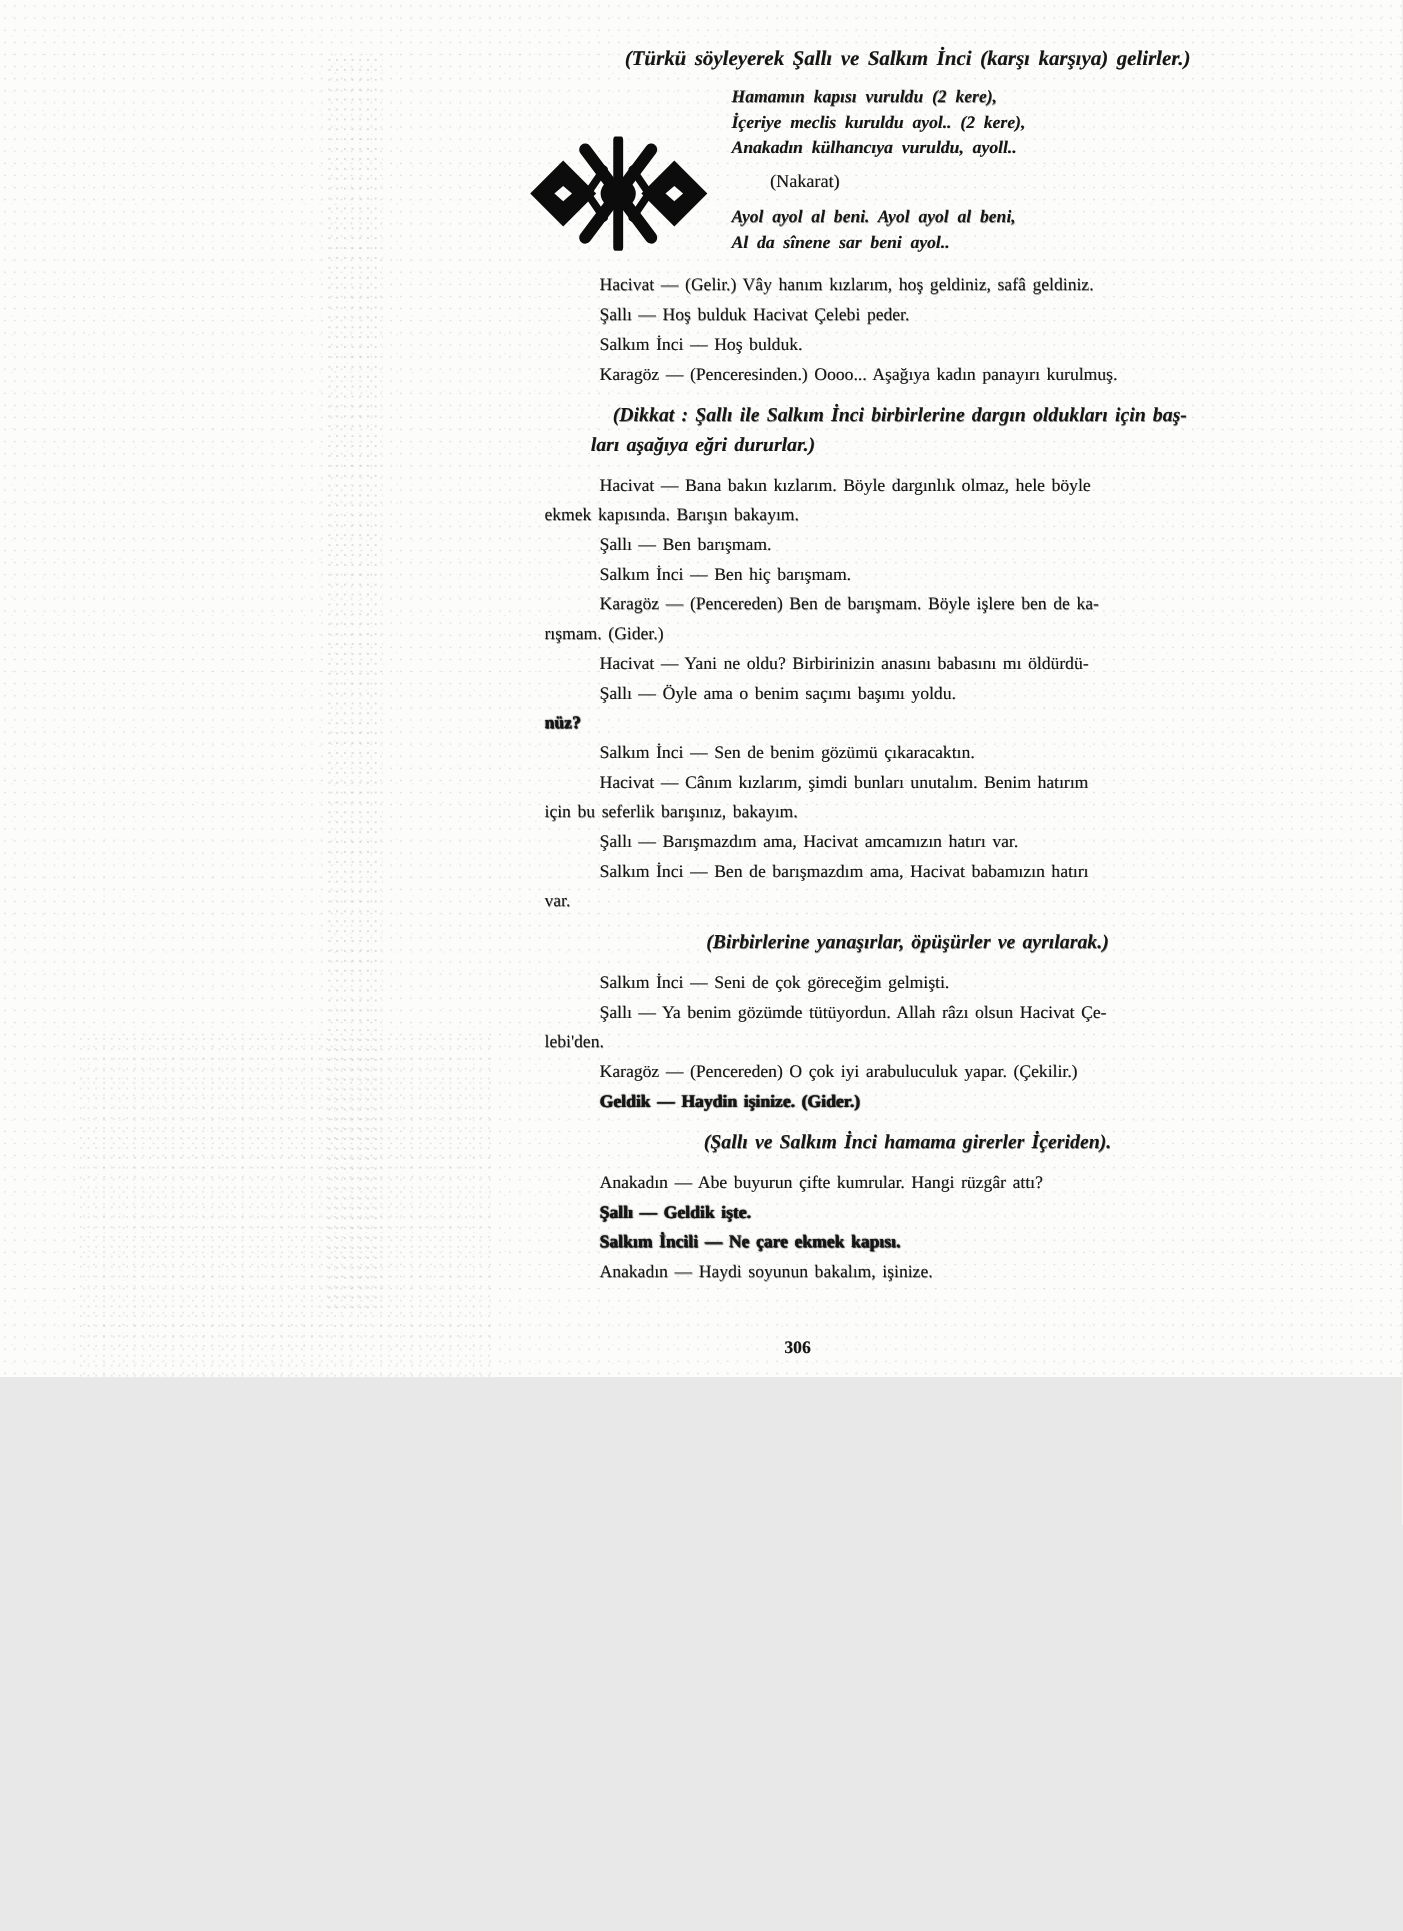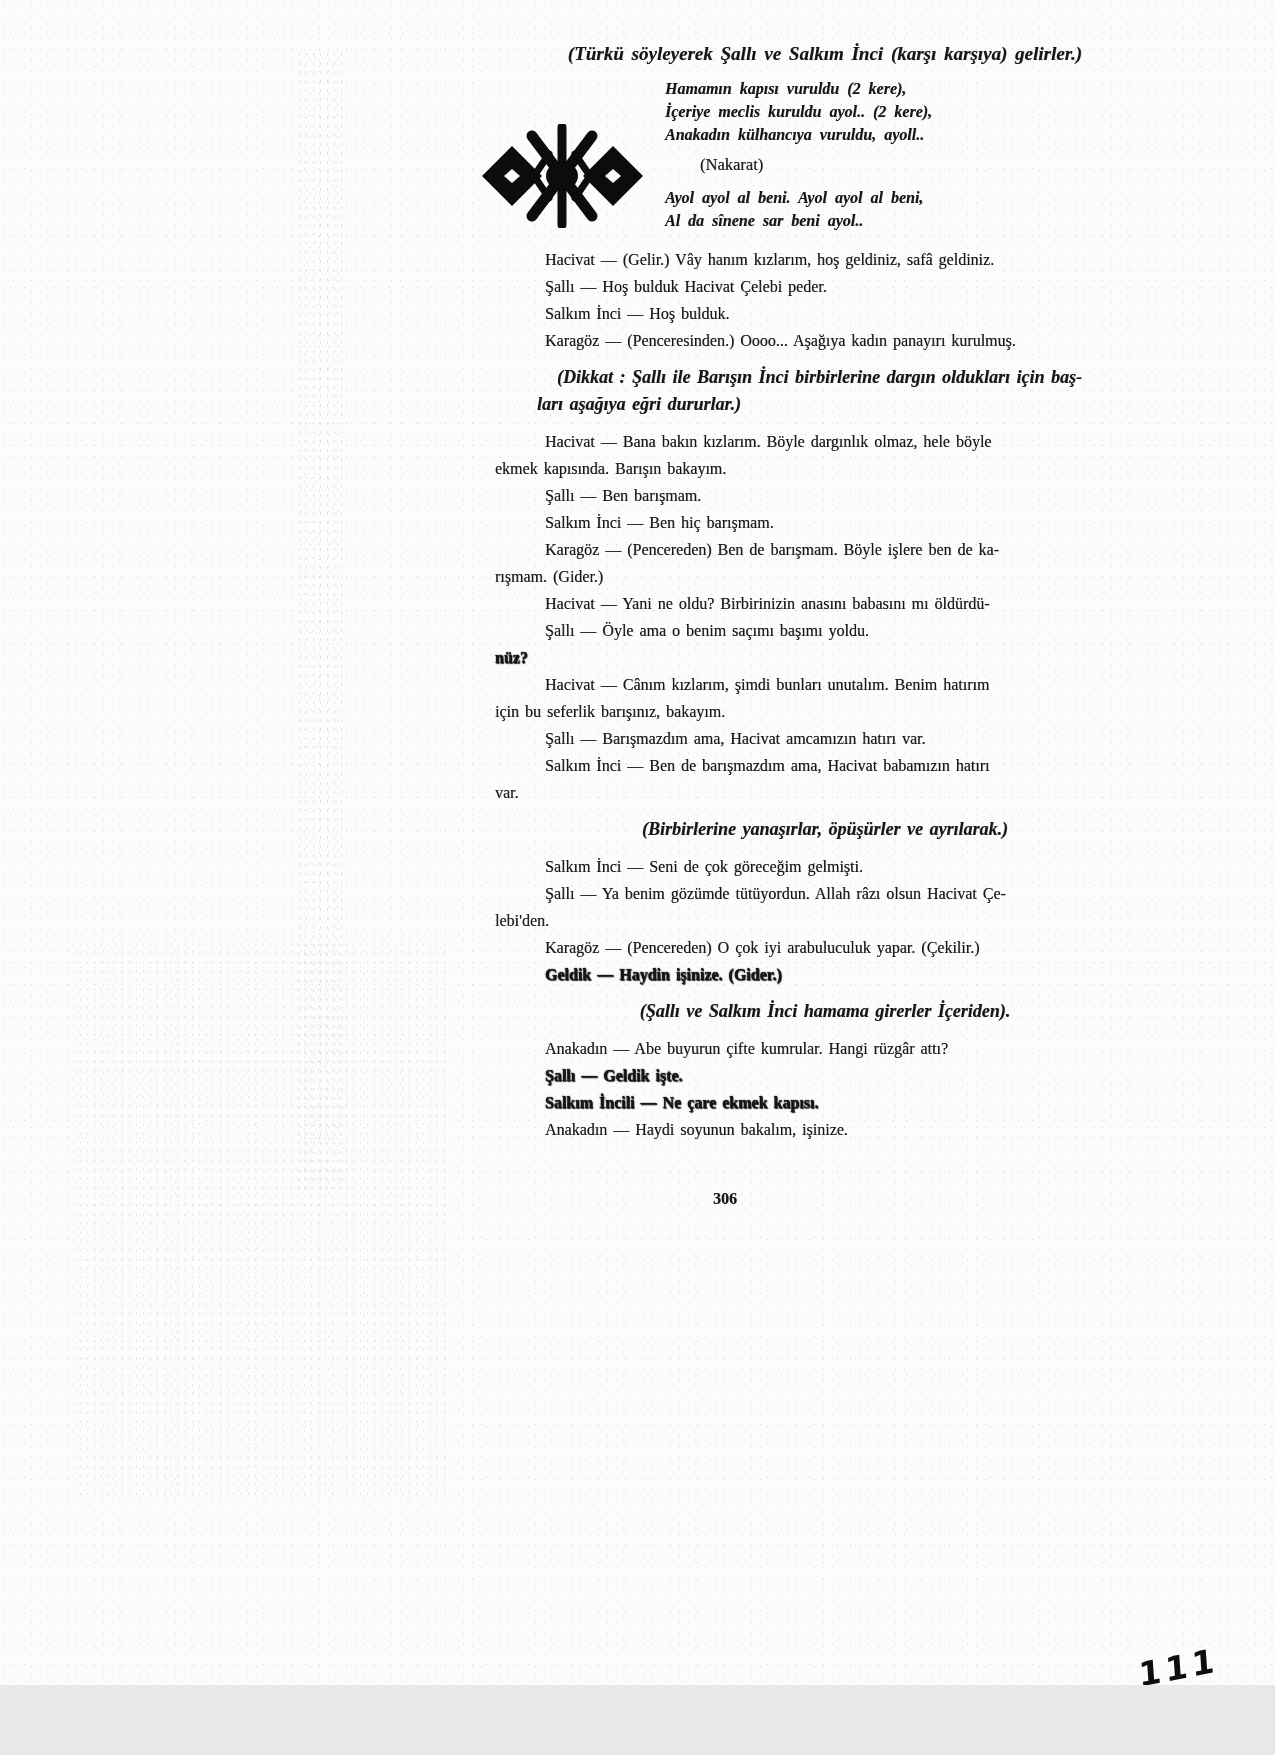--- a/index.html
+++ b/index.html
@@ -1,19 +1,19 @@
 <!DOCTYPE html>
 <html><head>
 <meta charset="utf-8">
 <title>Scanned page</title>
 <style>
   html,body { margin:0; padding:0; background:#e8e8e8; }
   .page {
     position:relative;
-    width:1275px; height:1685px;
+    width:1275px; height:1252px;
     margin:0 auto;
     background:#fcfcfb;
     overflow:hidden;
     font-family:"Liberation Serif","DejaVu Serif",serif;
     color:#161616;
   }
   
   .page::before {
     content:""; position:absolute; inset:0; pointer-events:none;
     background-image:
@@ -108,31 +108,32 @@
       <div class="tline l-verse ">Hamamın kapısı vuruldu (2 kere),</div>
       <div class="tline l-verse ">İçeriye meclis kuruldu ayol.. (2 kere),</div>
       <div class="tline l-verse ">Anakadın külhancıya vuruldu, ayoll..</div>
       <div class="tline l-nakarat ">(Nakarat)</div>
       <div class="tline l-verse mt">Ayol ayol al beni. Ayol ayol al beni,</div>
       <div class="tline l-verse ">Al da sînene sar beni ayol..</div>
       <div class="tline l-dialogue mt14">Hacivat — (Gelir.) Vây hanım kızlarım, hoş geldiniz, safâ geldiniz.</div>
       <div class="tline l-dialogue ">Şallı — Hoş bulduk Hacivat Çelebi peder.</div>
       <div class="tline l-dialogue ">Salkım İnci — Hoş bulduk.</div>
       <div class="tline l-dialogue ">Karagöz — (Penceresinden.) Oooo... Aşağıya kadın panayırı kurulmuş.</div>
-      <div class="tline l-stage mt">(Dikkat : Şallı ile Barışın İnci birbirlerine dargın oldukları için baş-</div>
+      <div class="tline l-stage mt">(Dikkat : Şallı ile Salkım İnci birbirlerine dargın oldukları için baş-</div>
       <div class="tline l-stage-cont mb">ları aşağıya eğri dururlar.)</div>
       <div class="tline l-dialogue ">Hacivat — Bana bakın kızlarım. Böyle dargınlık olmaz, hele böyle</div>
       <div class="tline l-cont ">ekmek kapısında. Barışın bakayım.</div>
       <div class="tline l-dialogue ">Şallı — Ben barışmam.</div>
       <div class="tline l-dialogue ">Salkım İnci — Ben hiç barışmam.</div>
       <div class="tline l-dialogue ">Karagöz — (Pencereden) Ben de barışmam. Böyle işlere ben de ka-</div>
       <div class="tline l-cont ">rışmam. (Gider.)</div>
       <div class="tline l-dialogue ">Hacivat — Yani ne oldu? Birbirinizin anasını babasını mı öldürdü-</div>
       <div class="tline l-dialogue ">Şallı — Öyle ama o benim saçımı başımı yoldu.</div>
       <div class="tline l-cont smudge">nüz?</div>
+      <div class="tline l-dialogue ">Salkım İnci — Sen de benim gözümü çıkaracaktın.</div>
       <div class="tline l-dialogue ">Hacivat — Cânım kızlarım, şimdi bunları unutalım. Benim hatırım</div>
       <div class="tline l-cont ">için bu seferlik barışınız, bakayım.</div>
       <div class="tline l-dialogue ">Şallı — Barışmazdım ama, Hacivat amcamızın hatırı var.</div>
       <div class="tline l-dialogue ">Salkım İnci — Ben de barışmazdım  ama,  Hacivat babamızın hatırı</div>
       <div class="tline l-cont ">var.</div>
       <div class="tline l-center mt mb">(Birbirlerine yanaşırlar, öpüşürler ve ayrılarak.)</div>
       <div class="tline l-dialogue ">Salkım İnci — Seni de çok göreceğim gelmişti.</div>
       <div class="tline l-dialogue ">Şallı — Ya benim gözümde tütüyordun. Allah râzı olsun Hacivat Çe-</div>
       <div class="tline l-cont ">lebi'den.</div>
       <div class="tline l-dialogue ">Karagöz — (Pencereden) O çok iyi arabuluculuk yapar. (Çekilir.)</div>

